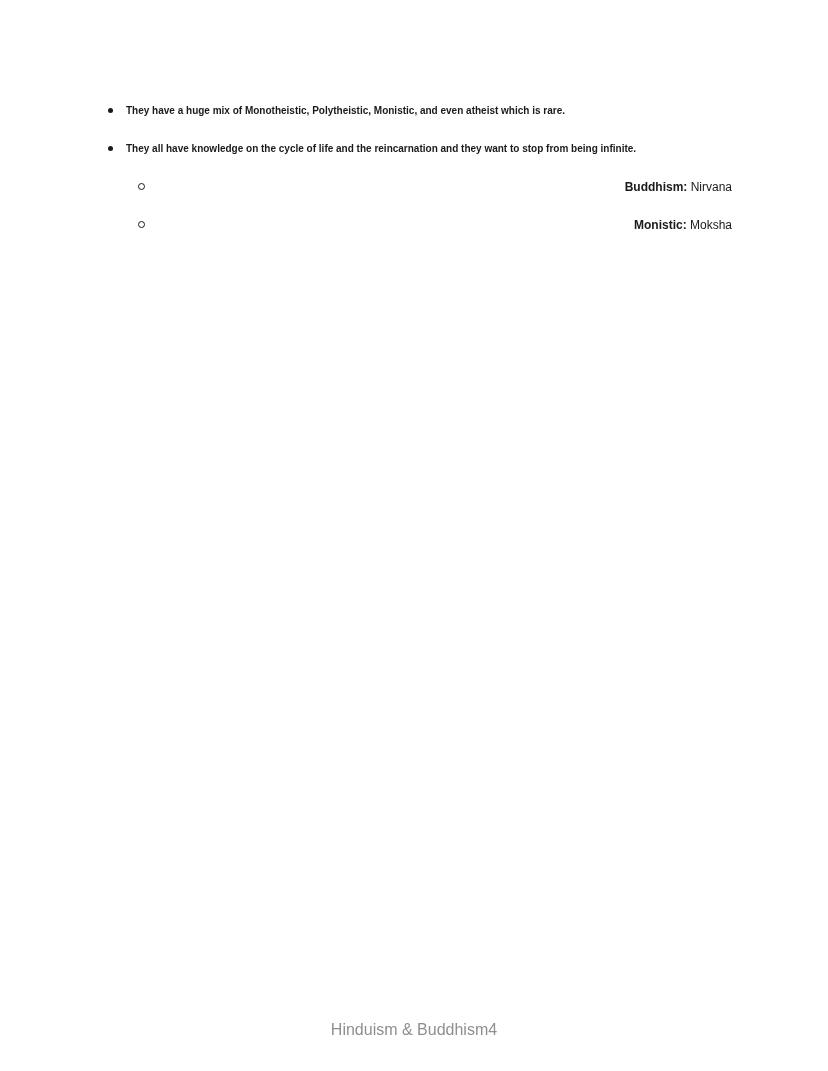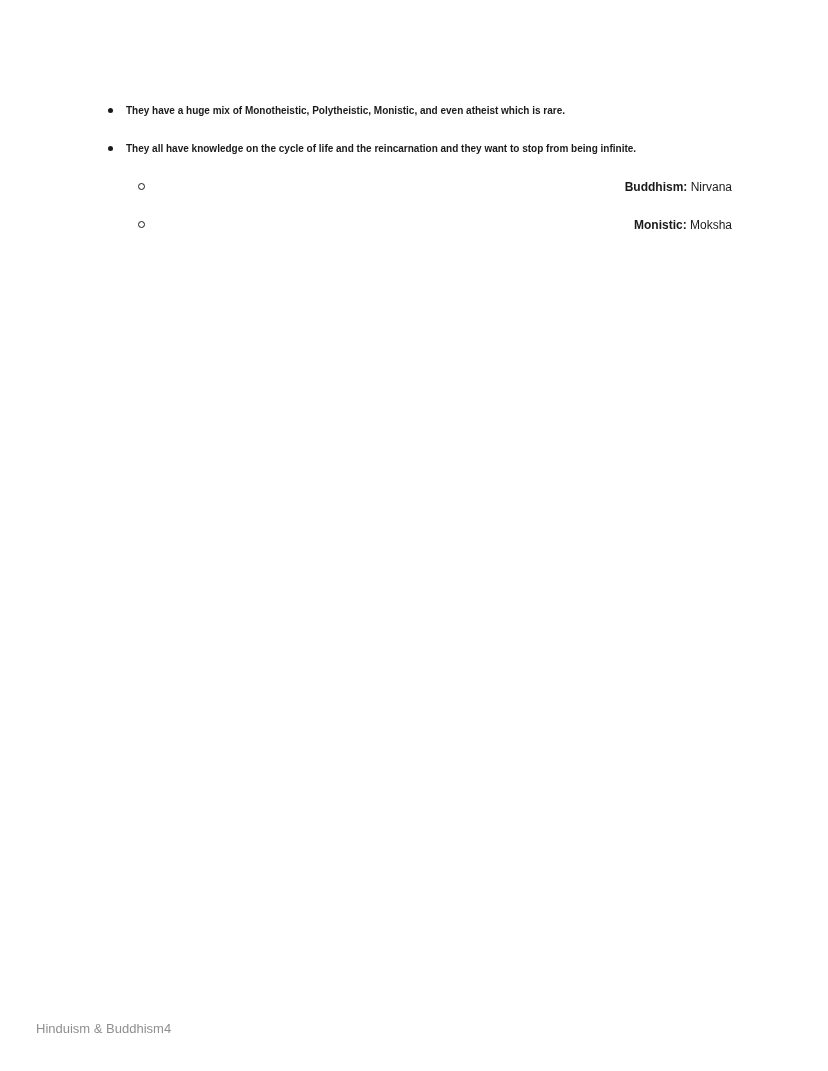--- a/index.html
+++ b/index.html
@@ -84,23 +84,23 @@
   }
   .sub-bullet-text b {
     font-weight: bold;
   }
   .footer {
     position: absolute;
     left: 36px;
     right: 36px;
     top: 1021px;
     display: flex;
-    justify-content: flex-start;
+    justify-content: center;
     align-items: center;
-    font-size: 13px;
+    font-size: 16px;
     color: #8f8f8f;
   }
 </style>
 </head>
 <body>
 
 <div class="page">
   <div class="content">
 
     <div class="bullet-item">

